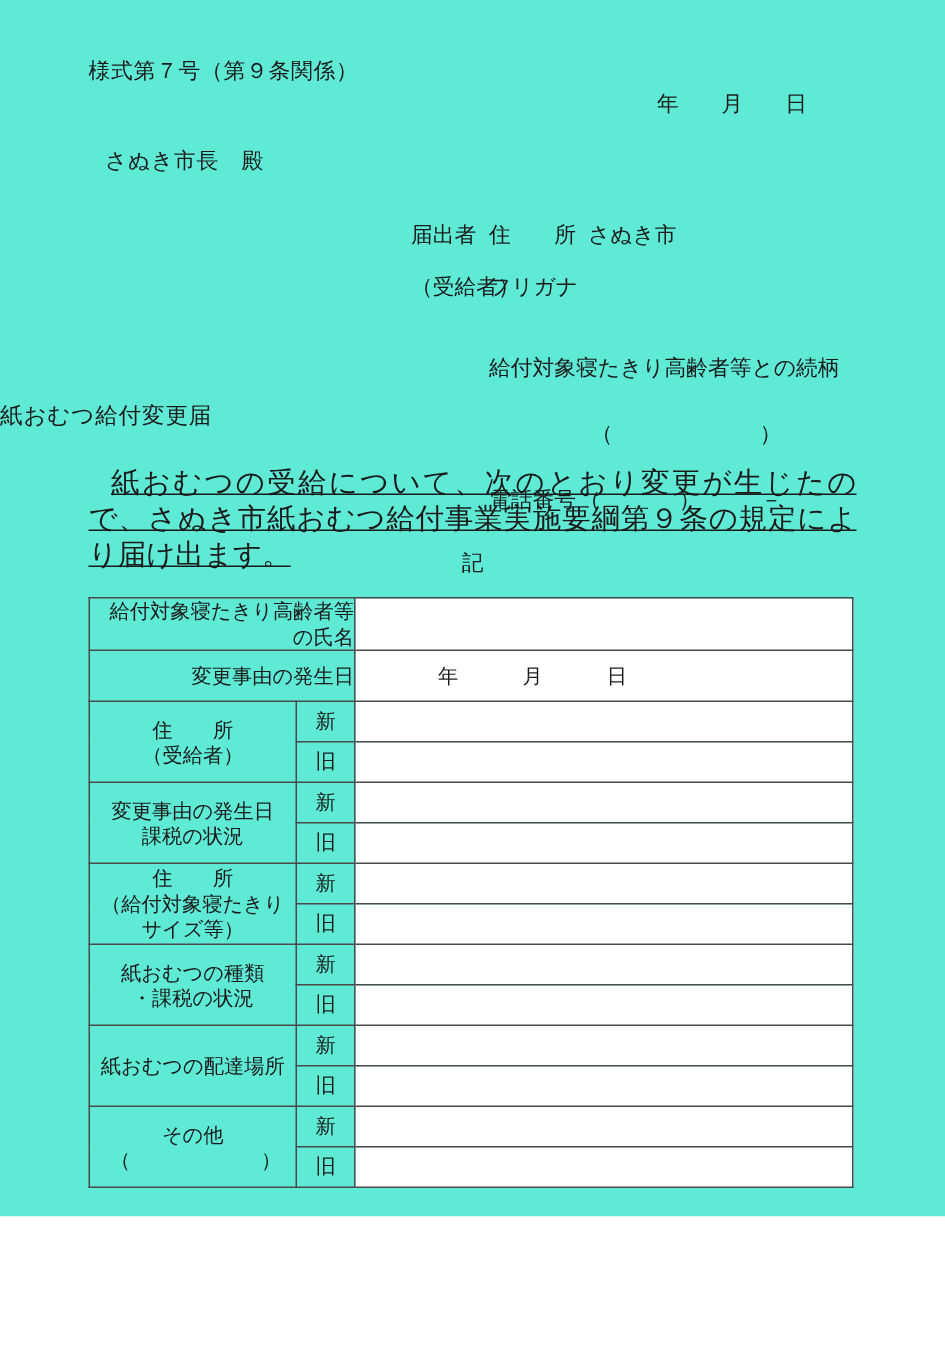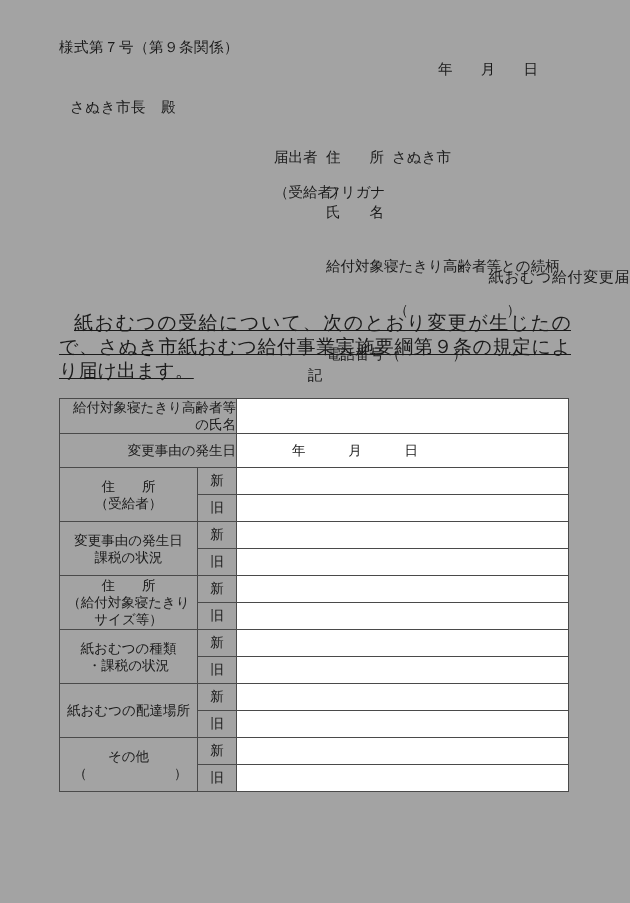--- a/index.html
+++ b/index.html
@@ -8,22 +8,22 @@
     padding: 0;
     background: #ffffff;
   }
   body {
     font-family: "Liberation Serif", "DejaVu Serif", serif;
     color: #1a1a1a;
   }
   .page {
     position: relative;
     width: 630px;
-    height: 903px;
-    background: #a3a3a3;
+    height: 811px;
+    background: #5eead4;
     overflow: hidden;
   }
 
   
   .form-no {
     position: absolute;
     left: 59px;
     top: 38px;
     font-size: 14.5px;
     letter-spacing: 0.5px;
@@ -87,21 +87,21 @@
   .tel-open { margin-left: 2px; }
   .tel-close { margin-left: 52px; }
   .tel-dash { margin-left: 40px; }
 
   
   .doc-title {
     position: absolute;
     left: 0;
     right: 0;
     top: 268px;
-    text-align: right;
+    text-align: left;
     font-size: 15px;
     letter-spacing: 0.6px;
   }
   .body-text {
     position: absolute;
     left: 59px;
     top: 311px;
     width: 512px;
     font-size: 19px;
     line-height: 24px;
@@ -190,24 +190,20 @@
 
   <div class="applicant">
     <div class="ap-row">
       <span class="ap-key">届出者</span>
       <span class="ap-val">住　　所</span>
       <span class="ap-val" style="margin-left:8px;">さぬき市</span>
     </div>
     <div class="ap-row">
       <span class="ap-key paren">（受給者）</span>
       <span class="ap-val">フリガナ</span>
-    </div>
-    <div class="ap-row">
-      <span class="ap-key"></span>
-      <span class="ap-val">氏　　名</span>
     </div>
     <div class="ap-gap"></div>
     <div class="ap-indent">給付対象寝たきり高齢者等との続柄</div>
     <div class="ap-indent">
       <span class="paren-line">
         <span>（</span>
         <span>）</span>
       </span>
     </div>
     <div class="ap-indent tel-line">

